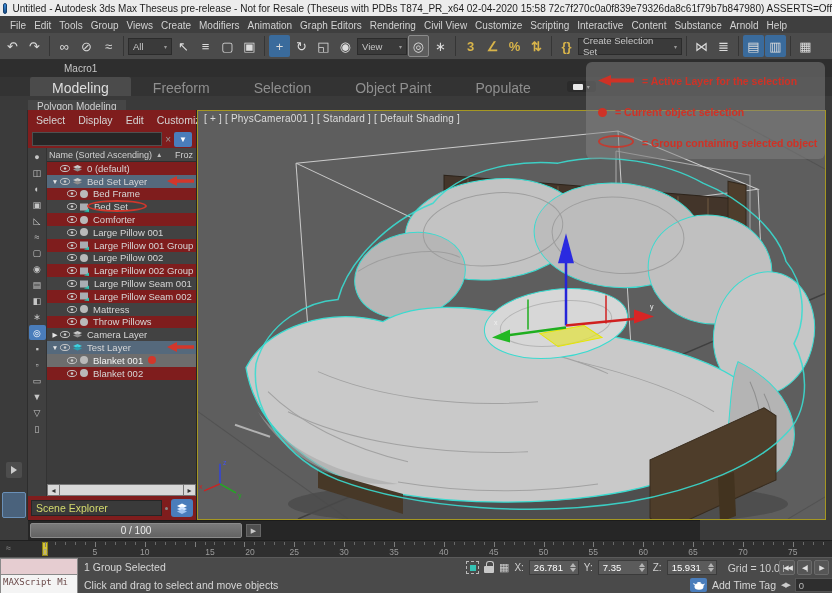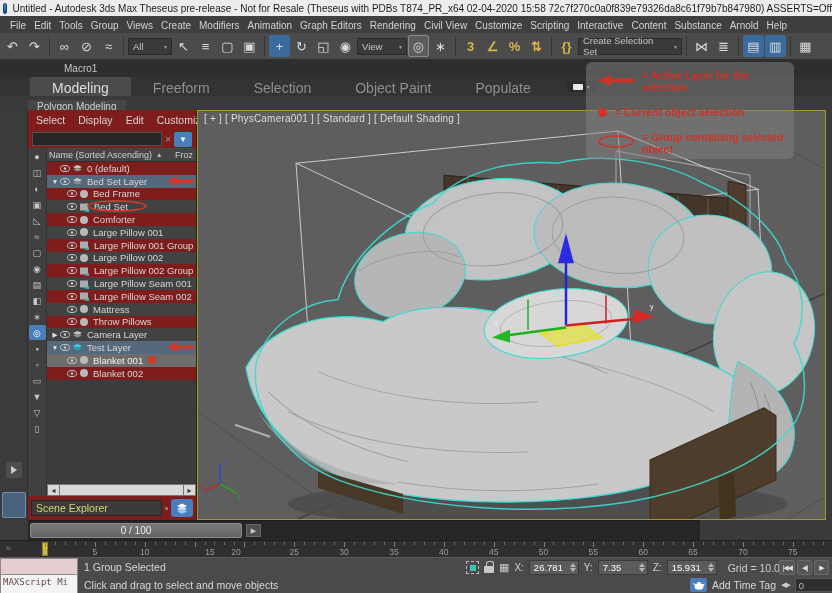--- a/index.html
+++ b/index.html
@@ -106,21 +106,21 @@
               align-items:center;justify-content:center}
 
   
   .viewport{position:relative;width:629px;flex:none;background:#5e5e5e;border:1px solid #a59722;
             overflow:hidden}
   .vp-svg{position:absolute;left:0;top:0;width:100%;height:100%}
   .vp-label{position:absolute;top:2px;left:6px;font-size:10px;color:#dcdcdc;letter-spacing:.2px}
   .right-sliver{flex:1;background:#393939}
 
   
-  .legend{position:absolute;left:586px;top:62px;width:208px;height:97px;z-index:5;
+  .legend{position:absolute;left:586px;top:62px;width:239px;height:97px;z-index:5;
           background:rgba(130,130,130,.5);border-radius:6px;padding-top:3px}
   .legend-row{height:31px;display:flex;align-items:center;gap:8px;padding-left:12px}
   .legend-text{font-size:10.5px;font-weight:700;color:#cf3226}
   .leg-dot{width:9px;height:9px;background:#cf3226;border-radius:50%;display:inline-block}
   .leg-ellipse{width:36px;height:13px;border:2.5px solid #cf3226;border-radius:50%;display:inline-block;opacity:.85}
 
   
   .slider-gap{position:absolute;left:0;top:520px;width:28px;height:20px;background:#3b3b3b}
   .timeslider{position:absolute;left:28px;top:520px;width:672px;height:20px;background:#262626;
               border-top:1px solid #1c1c1c}
@@ -816,21 +816,21 @@
       <div class="tick" style="left: 772.81px;"></div>
       <div class="tick" style="left: 782.78px;"></div>
       <div class="tick major" style="left: 792.75px;"></div>
       <div class="tick" style="left: 802.72px;"></div>
       <div class="tick" style="left: 812.69px;"></div>
       <div class="tick" style="left: 822.66px;"></div>
       <div class="ticklabel" style="left: 45px;">0</div>
       <div class="ticklabel" style="left: 94.85px;">5</div>
       <div class="ticklabel" style="left: 144.7px;">10</div>
       <div class="ticklabel" style="left: 210px;">15</div>
-      <div class="ticklabel" style="left: 236px;">20</div>
+      <div class="ticklabel" style="left: 250px;">20</div>
       <div class="ticklabel" style="left: 294.25px;">25</div>
       <div class="ticklabel" style="left: 344.1px;">30</div>
       <div class="ticklabel" style="left: 393.95px;">35</div>
       <div class="ticklabel" style="left: 443.8px;">40</div>
       <div class="ticklabel" style="left: 493.65px;">45</div>
       <div class="ticklabel" style="left: 543.5px;">50</div>
       <div class="ticklabel" style="left: 593.35px;">55</div>
       <div class="ticklabel" style="left: 643.2px;">60</div>
       <div class="ticklabel" style="left: 693.05px;">65</div>
       <div class="ticklabel" style="left: 742.9px;">70</div>

